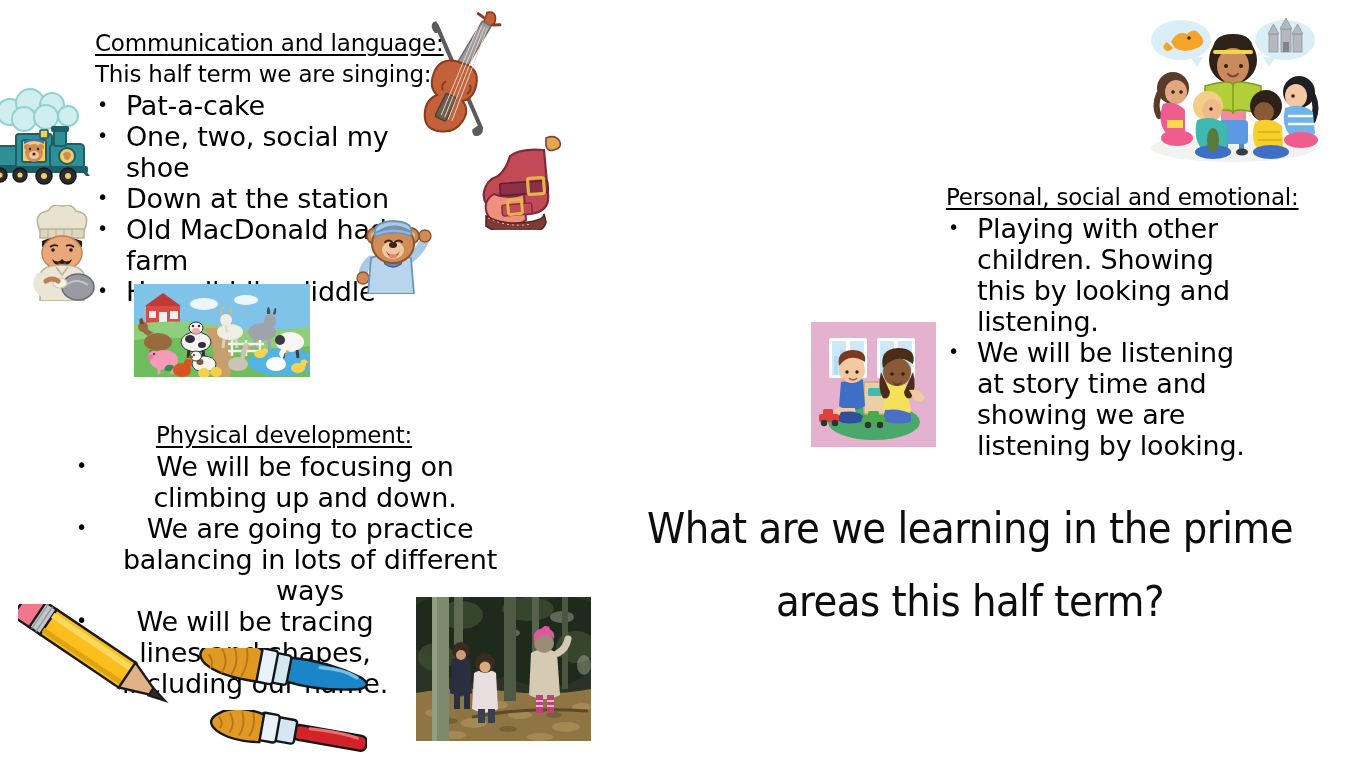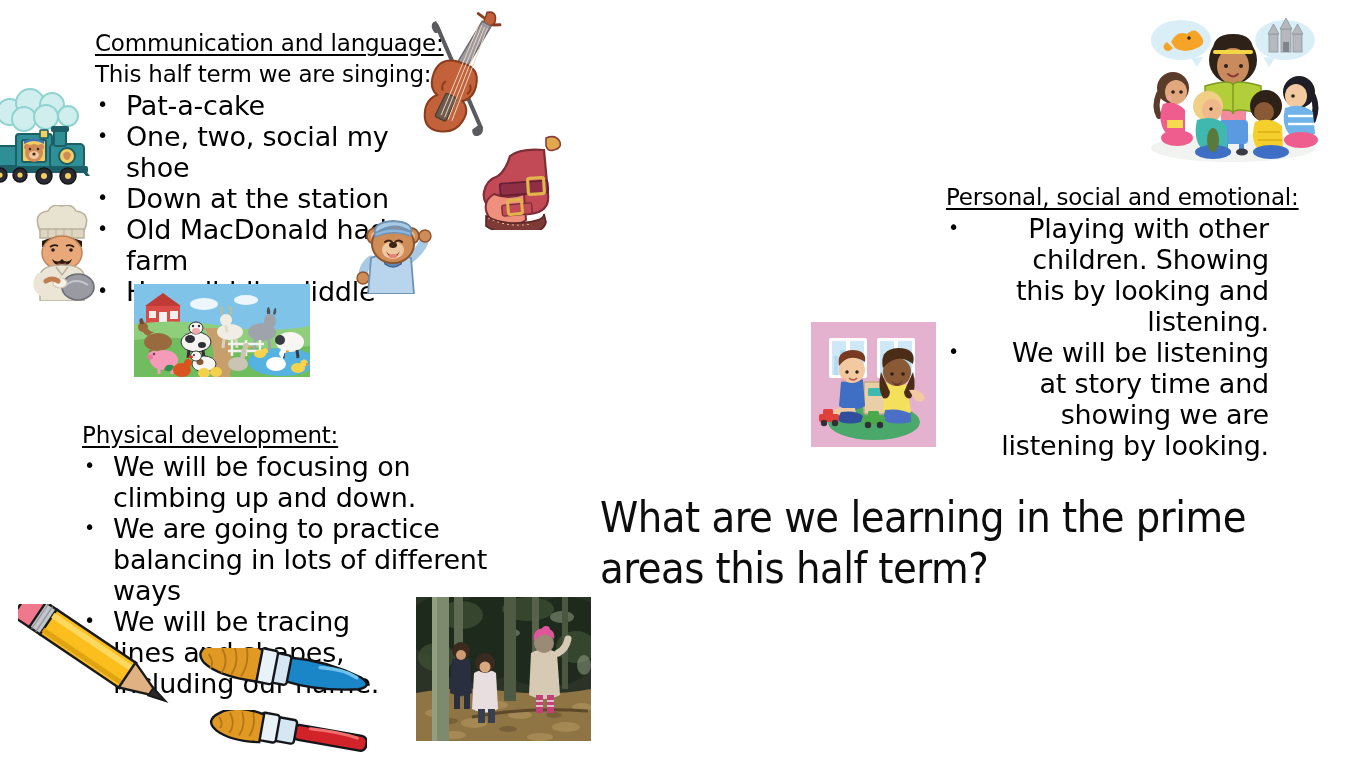--- a/index.html
+++ b/index.html
@@ -58,24 +58,25 @@
     top: -1px;
     font-size: 19px;
   }
 
   
   .main-title {
     position: absolute;
     left: 600px;
     top: 492px;
     width: 740px;
+    text-align: center;
     font-family: "DejaVu Sans Condensed", "Liberation Sans Narrow", "Liberation Sans", sans-serif;
     font-stretch: condensed;
     font-size: 43px;
-    line-height: 51px;
+    line-height: 73px;
     color: #0d0d0d;
     letter-spacing: -0.5px;
   }
 
   
   .photo { position: absolute; overflow: hidden; }
 
   
 
   
@@ -116,30 +117,30 @@
     <div class="subline">This half term we are singing:</div>
     <ul class="bullets">
       <li>Pat-a-cake</li>
       <li>One, two, social my shoe</li>
       <li>Down at the station</li>
       <li>Old MacDonald had a farm</li>
       <li>Hey, diddle, diddle</li>
     </ul>
   </div>
 
-  <div class="block" style="left:82px; top:420px; width:420px;">
+  <div class="block" style="left:74px; top:420px; width:420px;text-align:center;">
     <div class="heading">Physical development:</div>
     <ul class="bullets" style="padding-left:0;">
       <li style="width:400px;">We will be focusing on climbing up and down.</li>
       <li style="width:410px;">We are going to practice balancing in lots of different ways</li>
       <li style="width:300px;">We will be tracing lines and shapes, including our name.</li>
     </ul>
   </div>
 
-  <div class="block" style="left:946px; top:182px; width:330px;text-align:right;">
+  <div class="block" style="left:946px; top:182px; width:330px;">
     <div class="heading">Personal, social and emotional:</div>
     <ul class="bullets">
       <li style="width:292px;">Playing with other children. Showing this by looking and listening.</li>
       <li style="width:292px;">We will be listening at story time and showing we are listening by looking.</li>
     </ul>
   </div>
 
   <div class="main-title">What are we learning in the prime areas this half term?</div>
 
   <div class="storytime">

